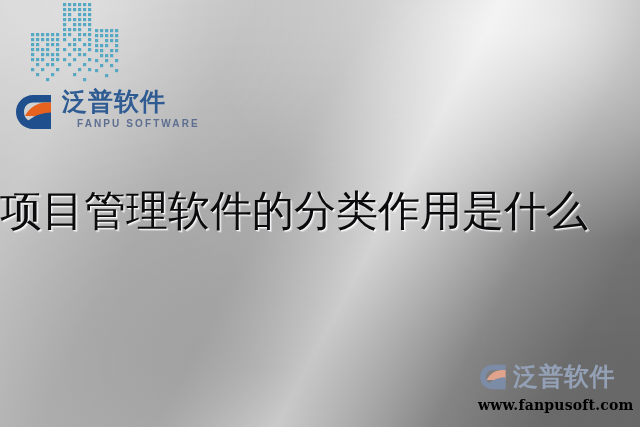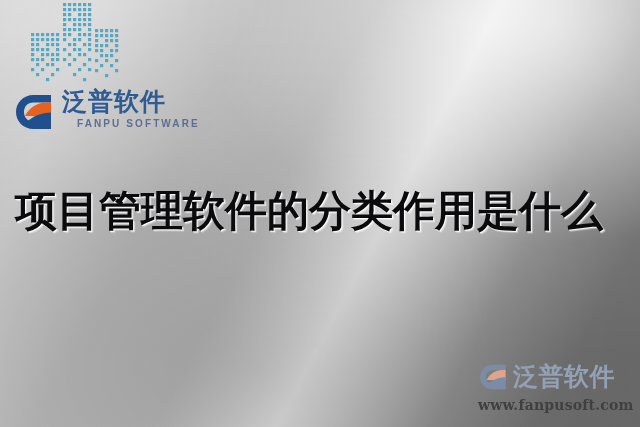--- a/index.html
+++ b/index.html
@@ -120,28 +120,27 @@
   
   .headline {
     position: absolute;
     left: 0;
     top: 183px;
     width: 562px;
     text-align: center;
     font-family: "DejaVu Serif", "Liberation Serif", serif;
     font-size: 42px;
     line-height: 56px;
-    font-weight: 700;
+    font-weight: 400;
     color: #0b0b0d;
     letter-spacing: 0px;
     white-space: nowrap;
     text-shadow:
       1px 1px 0 rgba(255,255,255,0.85),
       2px 2px 1px rgba(255,255,255,0.45);
-    padding-left: 15px;
   }
 
   
   .watermark {
     position: absolute;
     right: 6px;
     bottom: 10px;
     width: 156px;
     height: 58px;
   }
@@ -155,21 +154,21 @@
     color: #93a0b5;
     letter-spacing: 0.5px;
     margin-left: 3px;
     white-space: nowrap;
   }
   .wm-url {
     font-family: "DejaVu Serif", "Liberation Serif", serif;
     font-size: 14px;
     line-height: 18px;
     font-weight: 700;
-    color: #404040;
+    color: #000000;
     letter-spacing: 0.2px;
     text-align: right;
     white-space: nowrap;
     margin-top: 1px;
     padding-right: 2px;
   }
 </style>
 </head>
 <body>
 

